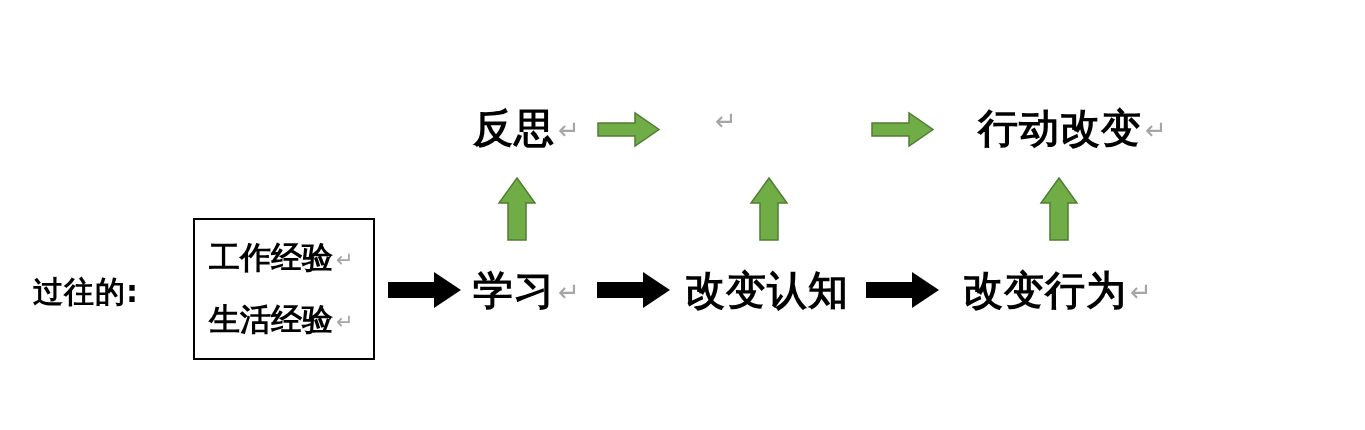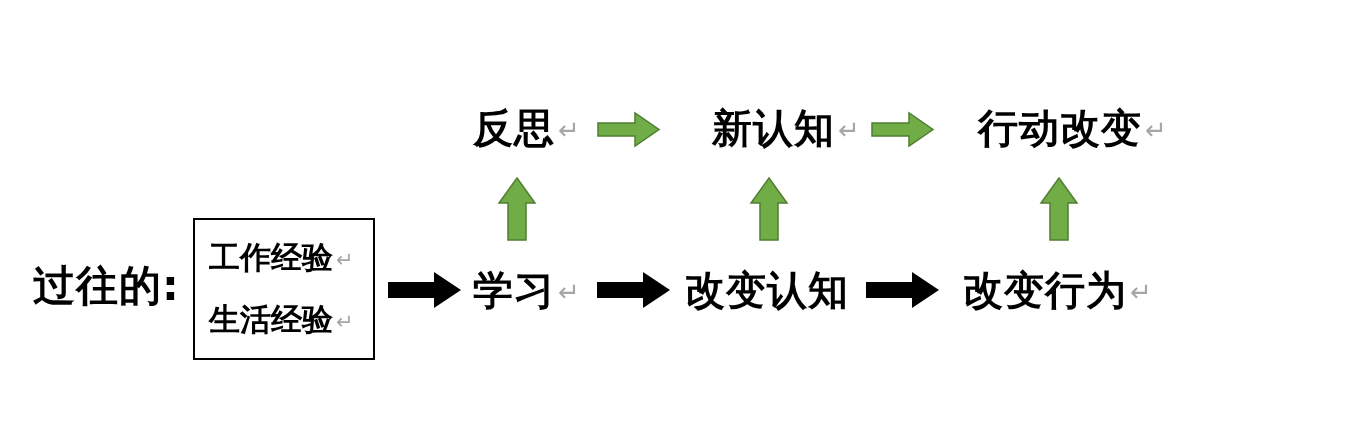--- a/index.html
+++ b/index.html
@@ -36,26 +36,27 @@
     font-size: 26px;
     font-weight: 400;
     margin-left: 3px;
     transform: translateY(2px);
   }
   .ret-sm {
     font-size: 21px;
   }
   .left-label {
     position: absolute;
-    font-size: 42px;
+    font-size: 30px;
     line-height: 48px;
     font-weight: bold;
     letter-spacing: 1px;
     color: var(--black, #000);
     white-space: nowrap;
+    margin-top: 6px;
   }
   .exp-box {
     position: absolute;
     box-sizing: border-box;
     border: 2px solid var(--black, #000);
     background: #ffffff;
     display: flex;
     flex-direction: column;
     justify-content: center;
     gap: 20px;
@@ -84,21 +85,20 @@
     <span class="ret">↵</span>
   </div>
 
   <div class="arrow" style="left:597px; top:111px;">
     <svg width="64" height="37" viewBox="0 0 64 37">
       <path d="M1 12 H38 V2 L62 18.5 L38 35 V25 H1 Z" style="fill:var(--green,#70AD47); stroke:var(--green-dark,#507E32); stroke-width:1.5;"></path>
     </svg>
   </div>
 
   <div class="node" style="left:712px; top:104px;">
-    <span class="txt">新认知</span>
     <span class="ret">↵</span>
   </div>
 
   <div class="arrow" style="left:871px; top:111px;">
     <svg width="64" height="37" viewBox="0 0 64 37">
       <path d="M1 12 H38 V2 L62 18.5 L38 35 V25 H1 Z" style="fill:var(--green,#70AD47); stroke:var(--green-dark,#507E32); stroke-width:1.5;"></path>
     </svg>
   </div>
 
   <div class="node" style="left:978px; top:104px;">

